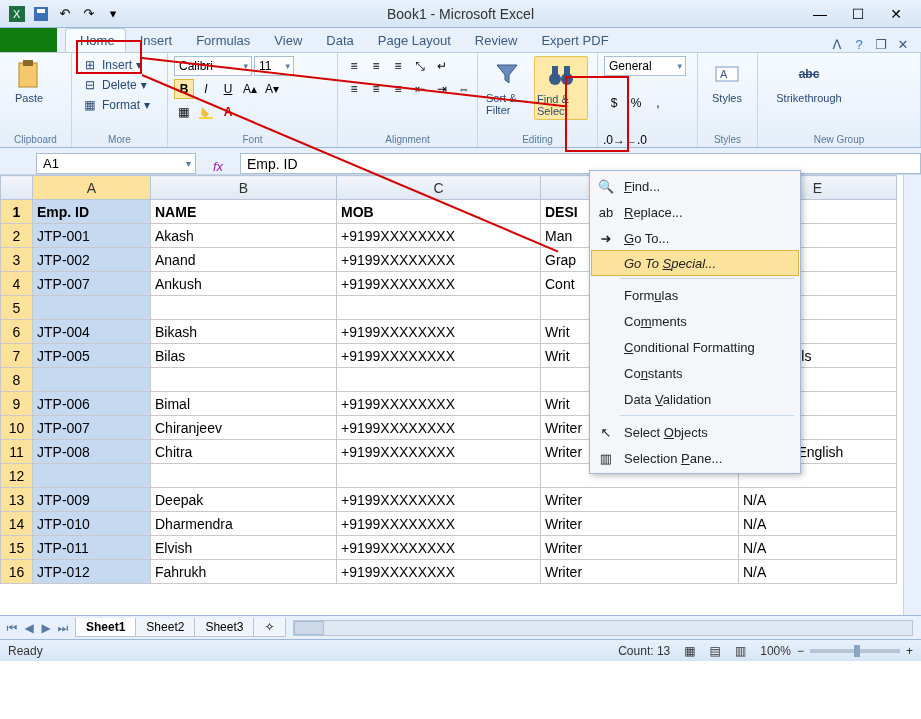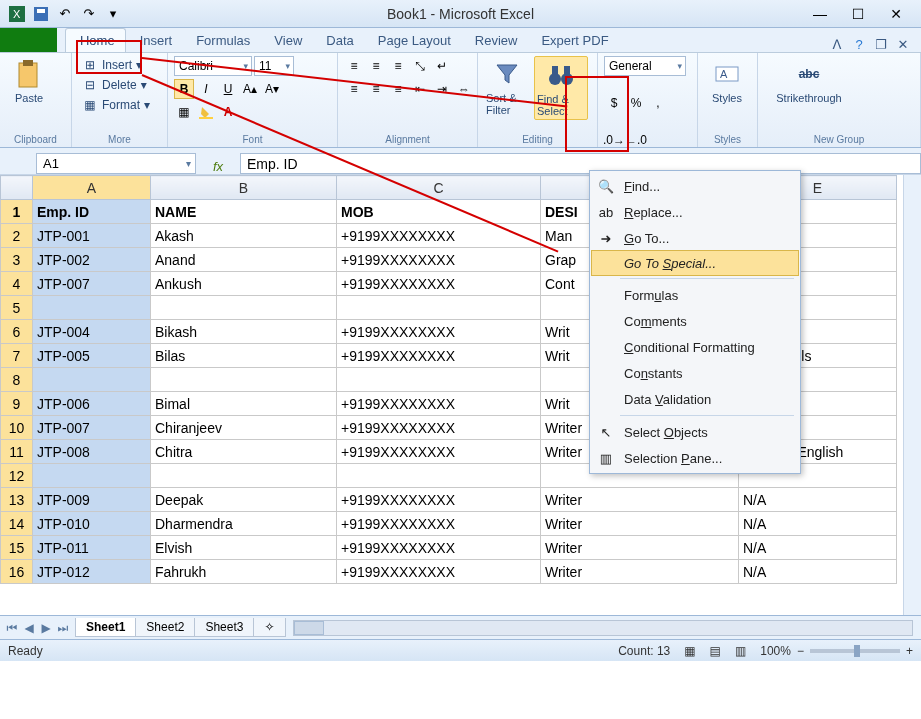--- a/index.html
+++ b/index.html
@@ -38,21 +38,21 @@
 .iconsq.on { background: #ffe9a8; border-color: #d9b64a; }
 
 
 .findselect { background: #ffe9a8; border: 1px solid #e8c24a; border-radius: 2px; }
 .findselect .bigbtn { width: 52px; }
 
 
 .fbar { height: 27px; display: flex; align-items: flex-end; border-bottom: 1px solid #c7d6e8; background: #e8f1fb; }
 .namebox { width: 160px; border: 1px solid #a8bdd6; background: #fff; margin-left: 36px; height: 21px; display:flex; align-items:center; padding: 0 6px; font-size: 13px; position: relative; }
 .namebox::after { content: "▾"; position: absolute; right: 4px; font-size: 10px; color: #5a7aa0; }
-.fx { width: 24px; text-align: center; font-style: italic; color: #4d7c0f; margin: 0 10px; }
+.fx { width: 24px; text-align: center; font-style: italic; color: #a21caf; margin: 0 10px; }
 .formula { flex: 1; border: 1px solid #a8bdd6; background: #fff; height: 21px; display:flex; align-items:center; padding: 0 6px; font-size: 14px; }
 
 
 .grid-area { position: relative; }
 .grid { border-collapse: collapse; table-layout: fixed; }
 .grid th, .grid td { border: 1px solid #c9c9c9; height: 24px; font-size: 14px; text-align: left; padding: 0 4px; overflow: hidden; white-space: nowrap; }
 .colhdr th { background: linear-gradient(#f3f6fb,#e0e8f3); text-align: center; font-weight: normal; color: #333; border-color:#b8c5d6; }
 .colhdr th.sel { background: #fce29b; }
 .rowhdr { background: linear-gradient(#f3f6fb,#e0e8f3); text-align: center !important; font-weight: normal; border-color:#b8c5d6; width: 32px; }
 .rowhdr.sel { background: #fce29b; }

